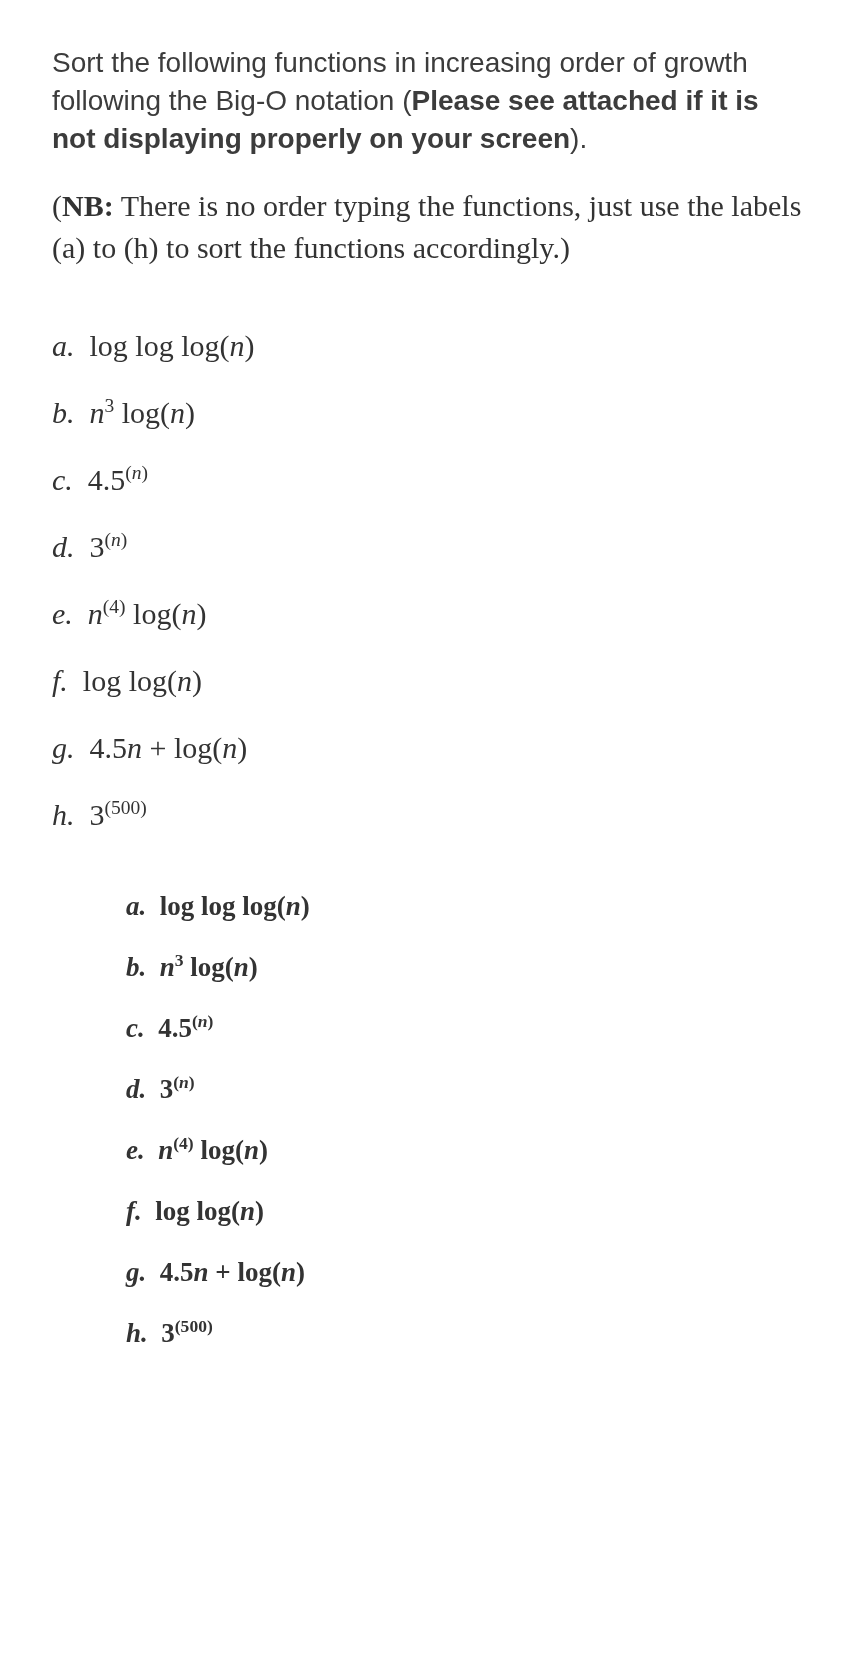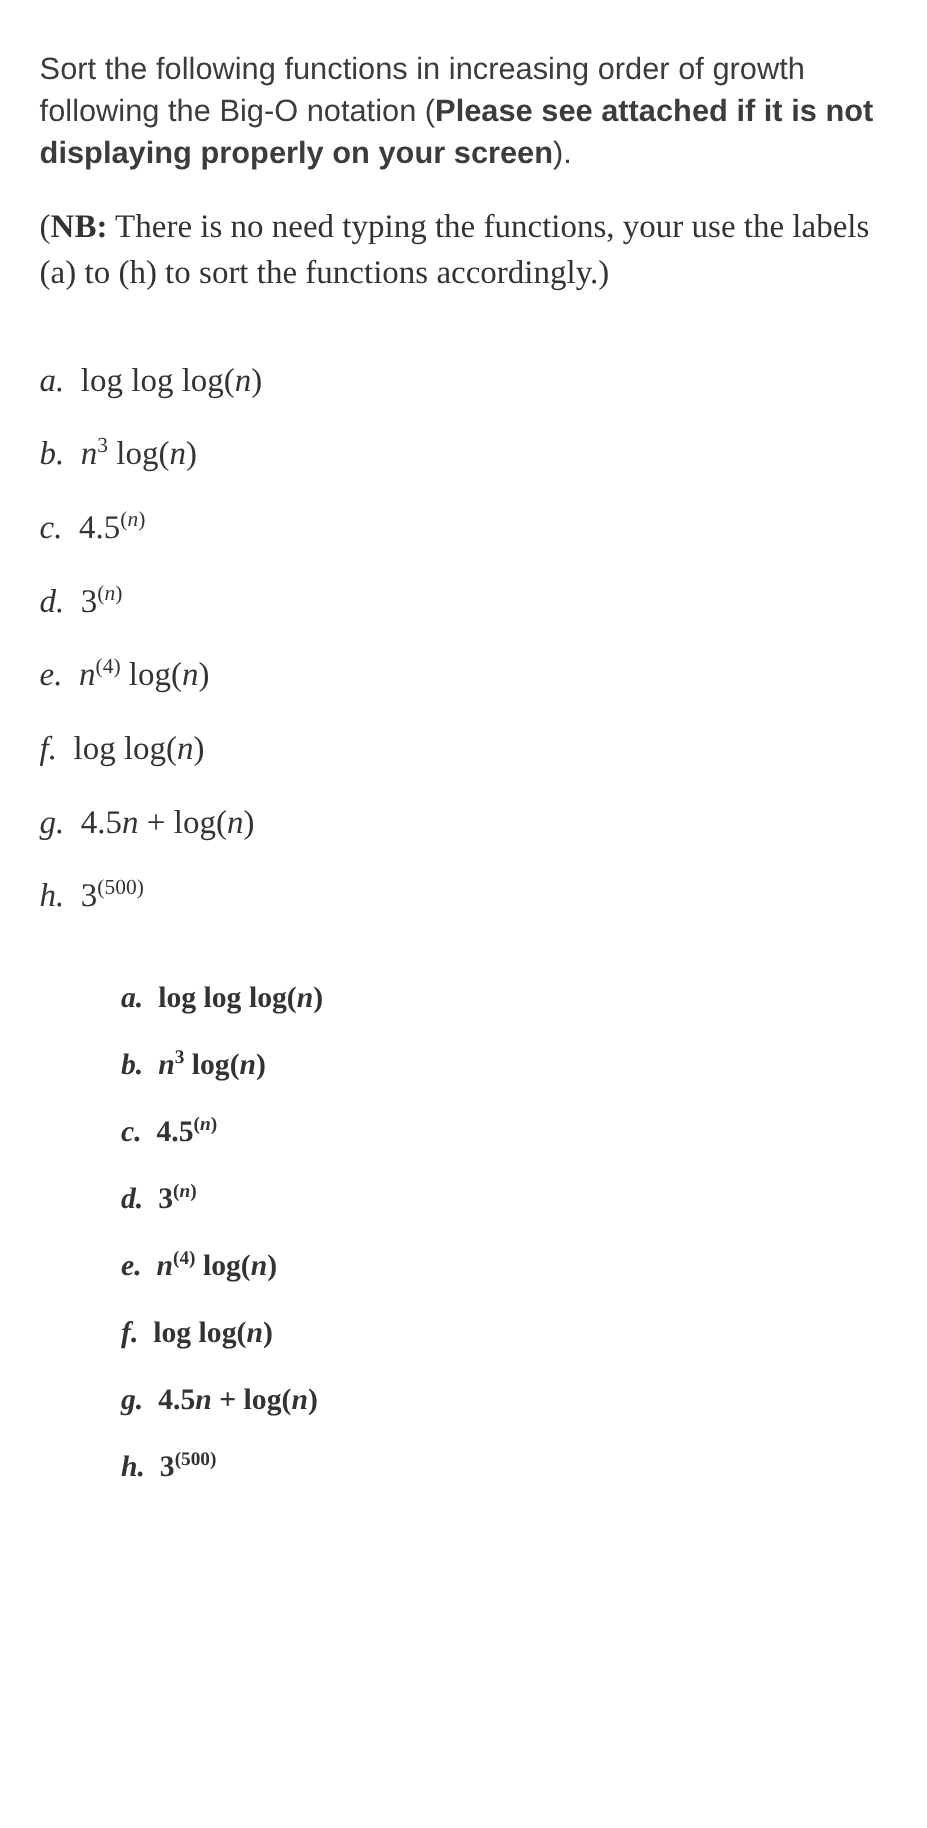--- a/index.html
+++ b/index.html
@@ -5,21 +5,21 @@
   html, body {
     margin: 0;
     padding: 0;
     font-family: "Helvetica Neue", Arial, sans-serif;
     color: #333;
     background: #fff;
   }
   .page {
     box-sizing: border-box;
     width: 843px;
-    padding: 44px 40px 60px 36px;
+    padding: 44px 40px 60px 52px;
   }
   .intro {
     font-size: 28px;
     line-height: 1.35;
     margin-bottom: 28px;
     color: #3c3c3c;
   }
   .intro b {
     font-weight: 700;
   }
@@ -71,21 +71,21 @@
 </head>
 <body>
 
 <div class="page">
 
   <div class="intro">
     <span>Sort the following functions in increasing order of growth following the Big-O notation (</span><b>Please see attached if it is not displaying properly on your screen</b><span>).</span>
   </div>
 
   <div class="nb">
-    (<b>NB:</b><span> There is no need typing the functions, your use the labels (a) to (h) to sort the functions accordingly.)</span>
+    (<b>NB:</b><span> There is no order typing the functions, just use the labels (a) to (h) to sort the functions accordingly.)</span>
   </div>
 
   <div class="list">
 
     <div class="item">
       <span>a.</span>&nbsp;
       <span class="expr"><span>log log log(</span><i>n</i><span>)</span></span>
     </div>
 
     <div class="item">

